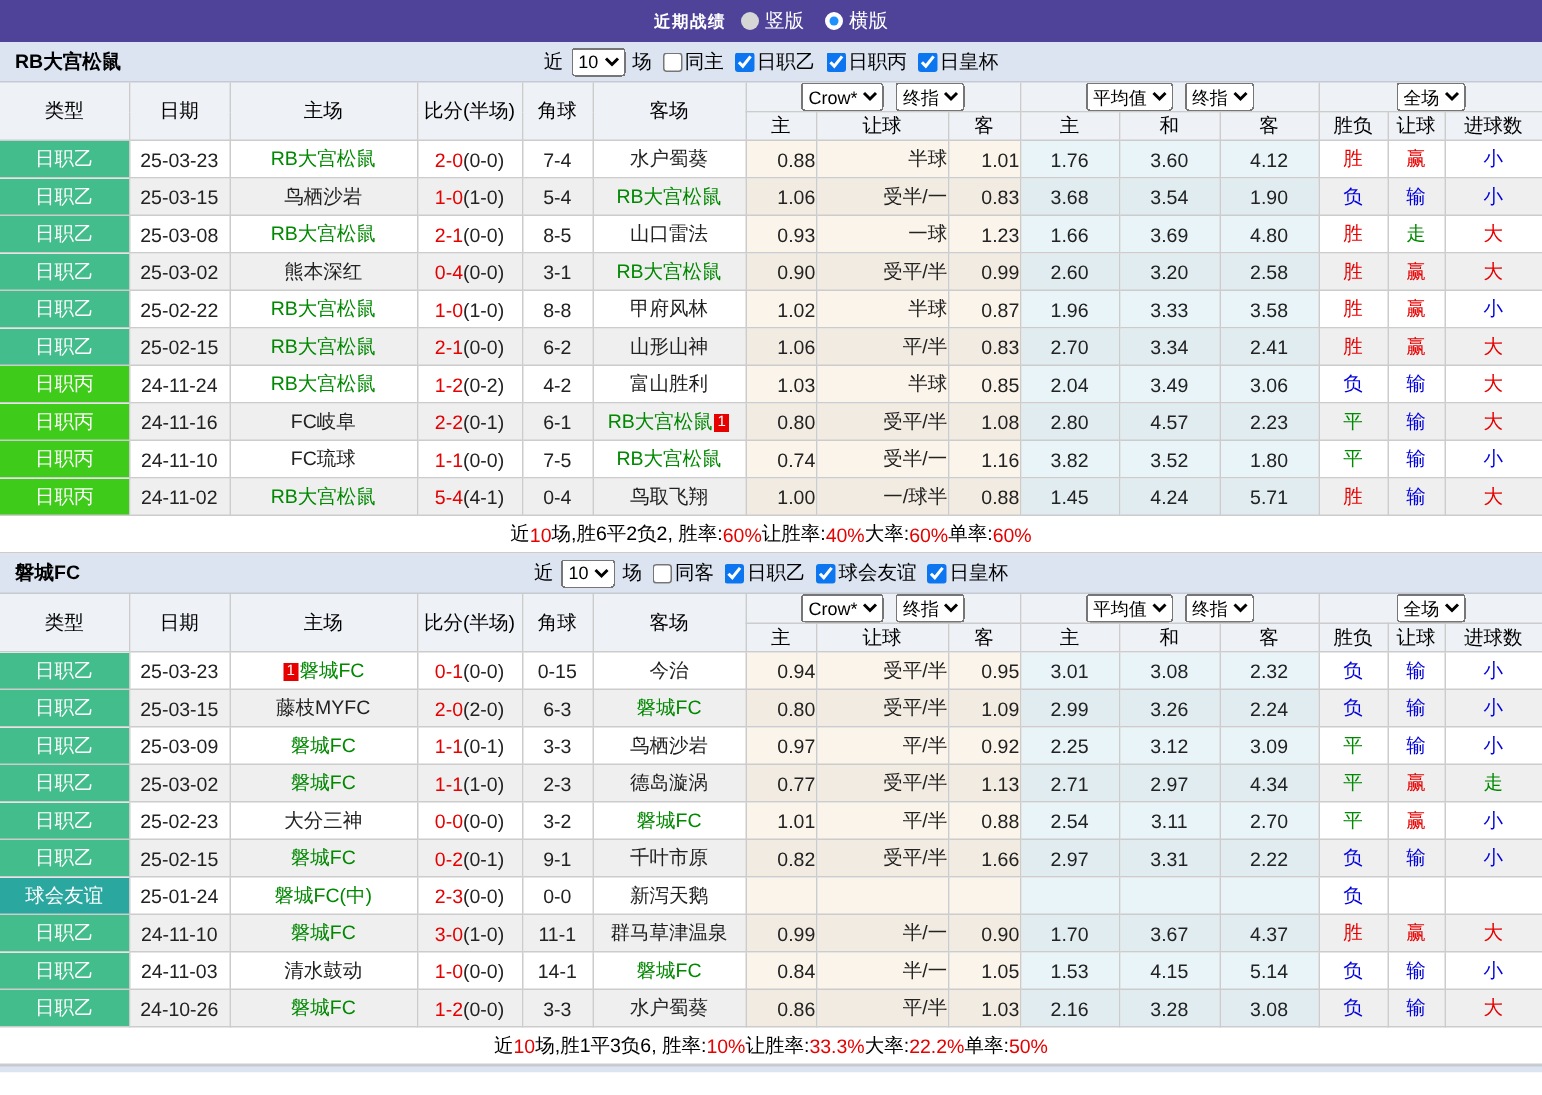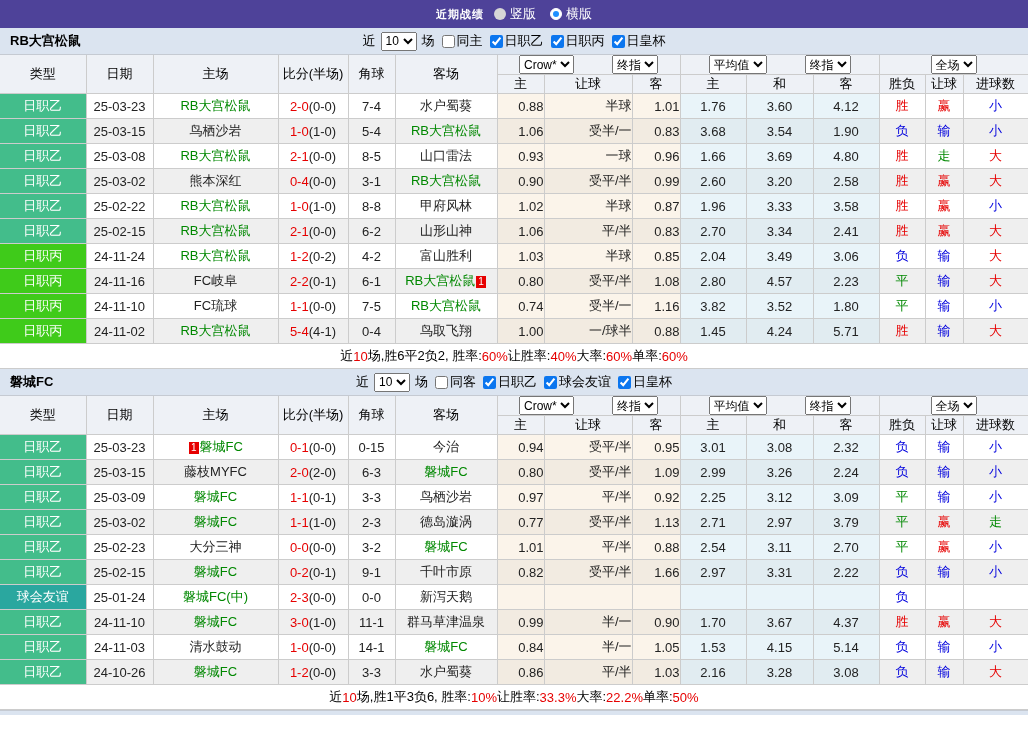--- a/index.html
+++ b/index.html
@@ -37,21 +37,21 @@
   .cb { display:flex; align-items:center; gap:1px; cursor:pointer; }
   .cb input { width:13px; height:13px; accent-color:#0b76ef; margin:0 1px 0 4px; }
   
   table { border-collapse:collapse; table-layout:fixed; width:1028px; }
   th, td {
     border-right:1px solid #ccc; border-bottom:1px solid #ccc;
     text-align:center; vertical-align:middle; overflow:hidden; white-space:nowrap;
     font-weight:normal;
   }
   th { background:#eef1f6; height:19px; font-size:13px; color:#000; }
-  th.grp select { font-size:12px; height:19px; margin:0 19px; }
+  th.grp select { font-size:12px; height:19px; margin:0 4px; }
   tbody td { height:25px; font-size:13px; background:#fff; }
   tbody tr:nth-child(even) td { background:#efefef; }
   td.league { color:#fff; }
   td.odds  { background:#fbf4ea !important;text-align:right; }
   tbody tr:nth-child(even) td.odds { background:#f2ebe1 !important; }
   td.avg { background:#e9f4f9 !important; }
   tbody tr:nth-child(even) td.avg { background:#e1ecf1 !important; }
   .hl { color:#008800; }
   .ft { color:#e60000; }
   .card {
@@ -194,21 +194,21 @@
       </tr>
       <tr>
         <td class="league" style="background: rgb(67, 189, 139);">日职乙</td>
         <td>25-03-08</td>
         <td class="team"><span class="hl">RB大宫松鼠</span></td>
         <td><span class="ft">2-1</span><span>(0-0)</span></td>
         <td>8-5</td>
         <td class="team"><span>山口雷法</span></td>
         <td class="odds">0.93</td>
         <td class="odds">一球</td>
-        <td class="odds">0.96</td>
+        <td class="odds">1.23</td>
         <td class="avg">1.66</td>
         <td class="avg">3.69</td>
         <td class="avg">4.80</td>
         <td class="c-red">胜</td>
         <td class="c-green">走</td>
         <td class="c-red">大</td>
       </tr>
       <tr>
         <td class="league" style="background: rgb(67, 189, 139);">日职乙</td>
         <td>25-03-02</td>
@@ -473,21 +473,21 @@
         <td>25-03-02</td>
         <td class="team"><span class="hl">磐城FC</span></td>
         <td><span class="ft">1-1</span><span>(1-0)</span></td>
         <td>2-3</td>
         <td class="team"><span>德岛漩涡</span></td>
         <td class="odds">0.77</td>
         <td class="odds">受平/半</td>
         <td class="odds">1.13</td>
         <td class="avg">2.71</td>
         <td class="avg">2.97</td>
-        <td class="avg">3.79</td>
+        <td class="avg">4.34</td>
         <td class="c-green">平</td>
         <td class="c-red">赢</td>
         <td class="c-green">走</td>
       </tr>
       <tr>
         <td class="league" style="background: rgb(67, 189, 139);">日职乙</td>
         <td>25-02-23</td>
         <td class="team"><span>大分三神</span></td>
         <td><span class="ft">0-0</span><span>(0-0)</span></td>
         <td>3-2</td>

